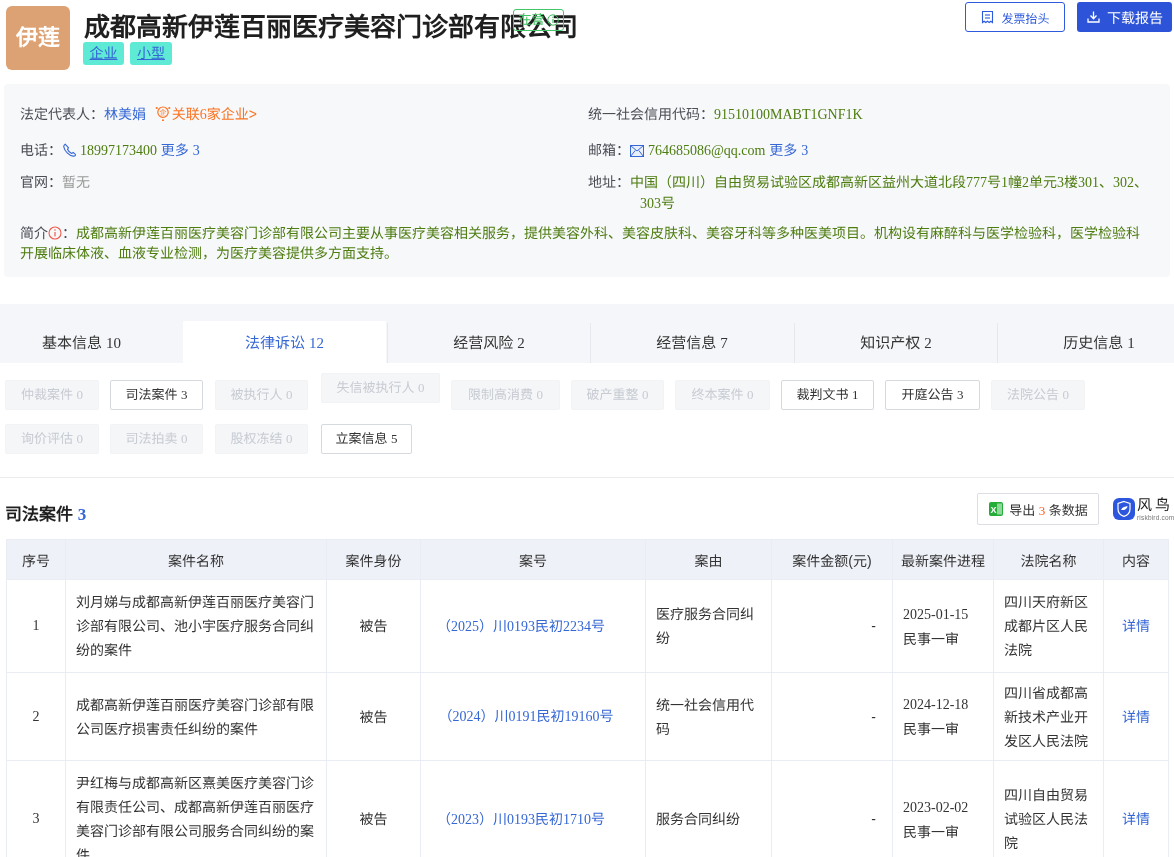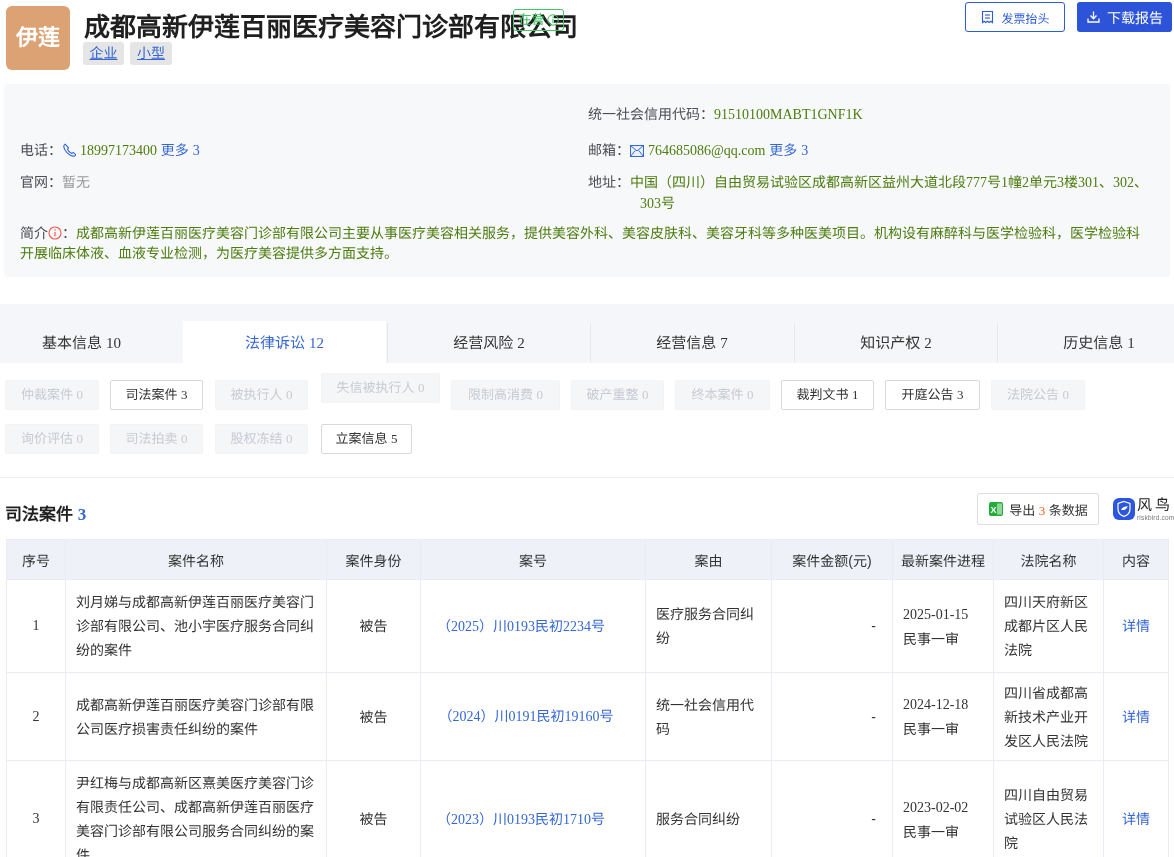--- a/index.html
+++ b/index.html
@@ -9,21 +9,21 @@
 .n { font-family:"Liberation Serif", serif; }
 #page { position:relative; width:1174px; height:857px; }
 a { text-decoration:none; }
 .blue { color:#3567d5; }
 .orange { color:#fd7220; }
 
 
 .logo { position:absolute; left:6px; top:6px; width:64px; height:64px; background:#dda273; border-radius:6px; color:#fff; font-size:22px; text-align:center; line-height:64px;font-weight:bold; }
 .title { position:absolute; left:84px; top:6px; font-size:26px; font-weight:bold; color:#1f1f1f; white-space:nowrap; }
 .badge-op { position:absolute; left:513px; top:9px; width:51px; height:22px; border:1px solid #43c666; border-radius:3px; color:#3fc261; font-size:13px; line-height:20px; text-align:center; }
-.tag { position:absolute; top:42px; height:23px; background:#e5e5e5; border-radius:3px; color:#3567d5; font-size:14px; line-height:23px; text-align:center; text-decoration:underline; }
+.tag { position:absolute; top:42px; height:23px; background:#5eead4; border-radius:3px; color:#3567d5; font-size:14px; line-height:23px; text-align:center; text-decoration:underline; }
 .btn-outline { position:absolute; left:965px; top:2px; width:100px; height:30px; border:1px solid #2d5ade; border-radius:3px; background:#fff; color:#2d5ade; font-size:12px; display:flex; align-items:center; justify-content:center; }
 .btn-fill { position:absolute; left:1077px; top:2px; width:95px; height:30px; border-radius:3px; background:#2d54d8; color:#fff; font-size:14px; display:flex; align-items:center; justify-content:center; }
 
 
 .panel { position:absolute; left:4px; top:84px; width:1166px; height:193px; background:#f7f8fa; border-radius:4px; }
 .row { position:absolute; line-height:20px; white-space:nowrap; }
 .lab { color:#4c4e56; }
 .gray { color:#999; }
 .val { color:#4d7c0f; }
 .icon-inline { display:inline-block; vertical-align:-2px; }
@@ -74,20 +74,27 @@
         <path d="M2.5 1.5 h10 v11 l-1.6-1.3 -1.7 1.3 -1.7-1.3 -1.7 1.3 -1.7-1.3 -1.6 1.3 z" fill="none" stroke="#2d5ade" stroke-width="1.1"></path>
         <line x1="5" y1="5" x2="10" y2="5" stroke="#2d5ade" stroke-width="1.1"></line>
         <line x1="5" y1="8" x2="10" y2="8" stroke="#2d5ade" stroke-width="1.1"></line>
       </svg>发票抬头</div>
   <div class="btn-fill"><svg width="15" height="15" viewBox="0 0 15 15" style="margin-right:6px;">
         <path d="M7.5 1.5 v7 M4.5 5.5 l3 3.2 3-3.2" fill="none" stroke="#fff" stroke-width="1.3"></path>
         <path d="M2 8.5 v3.5 h11 v-3.5" fill="none" stroke="#fff" stroke-width="1.3"></path>
       </svg>下载报告</div>
 
   <div class="panel"></div>
+  <div class="row" style="left:20px; top:104px;"><span class="lab">法定代表人：</span><span class="blue">林美娟</span>&nbsp;&nbsp;<svg class="icon-inline" width="18" height="17" viewBox="0 0 18 17">
+        <circle cx="9" cy="8.2" r="5.2" fill="none" stroke="#fd7220" stroke-width="1.2"></circle>
+        <text x="9" y="10.6" font-size="7" fill="#fd7220" text-anchor="middle">企</text>
+        <circle cx="2.7" cy="4" r="1.1" fill="#fd7220"></circle>
+        <circle cx="15.3" cy="4" r="1.1" fill="#fd7220"></circle>
+        <circle cx="9" cy="16.3" r="1" fill="#fd7220"></circle>
+      </svg><span class="orange">关联<span class="n">6</span>家企业&gt;</span></div>
   <div class="row" style="left:20px; top:140px;"><span class="lab">电话：</span><svg class="icon-inline" width="14" height="14" viewBox="0 0 14 14">
         <path d="M3.2 1.2 c-1 .6-1.6 1.4-1.4 2.6 .3 2 1.6 4.2 3.4 6 1.8 1.8 4 3 6 3.3 1.2 .2 2-.4 2.6-1.4 l-2.6-2.2 -1.5 1 c-1.6-.6-3.6-2.6-4.2-4.2 l1-1.5 z" fill="none" stroke="#3567d5" stroke-width="1.1"></path>
       </svg> <span class="n val">18997173400</span> <span class="blue">更多 <span class="n">3</span></span></div>
   <div class="row" style="left:20px; top:172px;"><span class="lab">官网：</span><span class="gray">暂无</span></div>
   <div class="row" style="left:588px; top:104px;"><span class="lab">统一社会信用代码：</span><span class="n val">91510100MABT1GNF1K</span></div>
   <div class="row" style="left:588px; top:140px;"><span class="lab">邮箱：</span><svg class="icon-inline" width="14" height="12" viewBox="0 0 14 12">
         <rect x="0.5" y="0.5" width="13" height="11" fill="#eaf0fb" stroke="#3567d5" stroke-width="1"></rect>
         <path d="M0.5 0.5 L7 6 L13.5 0.5 M0.5 11.5 L5.2 5.5 M13.5 11.5 L8.8 5.5" fill="none" stroke="#3567d5" stroke-width="1"></path>
       </svg> <span class="n val">764685086@qq.com</span> <span class="blue">更多 <span class="n">3</span></span></div>
   <div class="row" style="left:588px; top:172px; line-height:21px;"><span class="lab">地址：</span><span class="val">中国（四川）自由贸易试验区成都高新区益州大道北段<span class="n">777</span>号<span class="n">1</span>幢<span class="n">2</span>单元<span class="n">3</span>楼<span class="n">301、302、</span></span><br><span class="val" style="margin-left:52px;"><span class="n">303</span>号</span></div>

